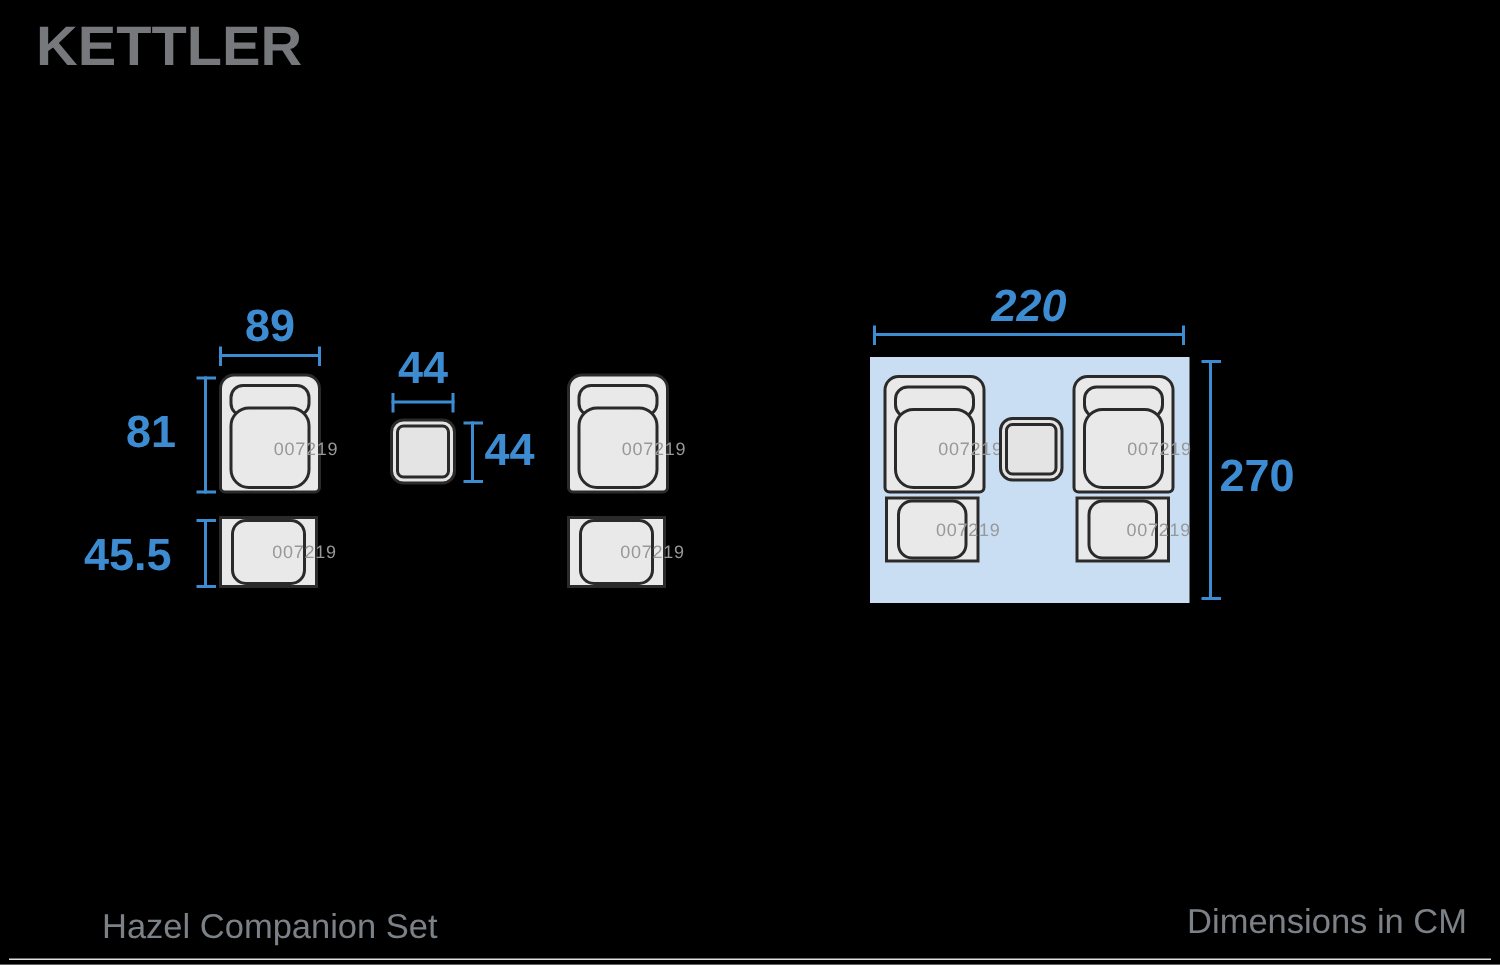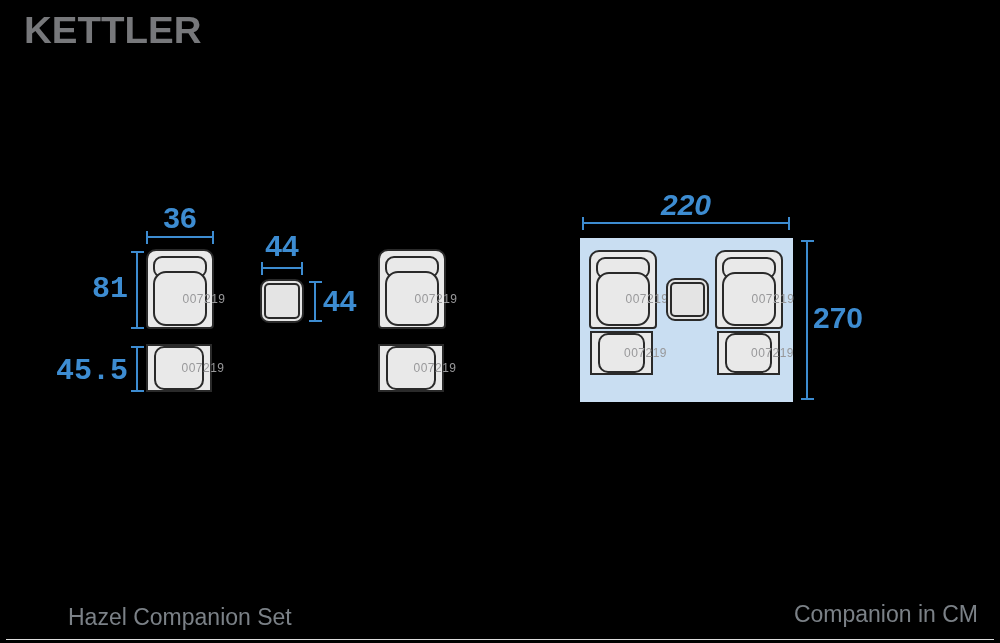--- a/index.html
+++ b/index.html
@@ -15,21 +15,21 @@
   *{margin:0;padding:0;box-sizing:border-box;}
   body{background:#ffffff;font-family:"Liberation Sans", sans-serif;}
   #canvas{position:relative;width:1000px;height:643px;background:#000000;overflow:hidden;}
 
   .logo{position:absolute;left:24px;top:10px;font-size:37px;font-weight:900;
         color:var(--logo);letter-spacing:0px;transform:scaleX(1.04);transform-origin:left;}
 
   
   .dim-label{position:absolute;color:var(--accent);font-size:30px;font-weight:700;line-height:1;}
   .t-center{text-align:center;}
-  .t-right{text-align:right;font-family:Liberation Mono, monospace;}
+  .t-right{text-align:left;}
 
   
   .dim-h{position:absolute;height:0;border-top:2px solid var(--accent);}
   .dim-h::before,.dim-h::after{content:"";position:absolute;top:-7px;width:2px;height:13px;background:var(--accent);}
   .dim-h::before{left:0;}
   .dim-h::after{right:0;}
   .dim-v{position:absolute;width:0;border-left:2px solid var(--accent);}
   .dim-v::before,.dim-v::after{content:"";position:absolute;left:-7px;width:13px;height:2px;background:var(--accent);}
   .dim-v::before{top:0;}
   .dim-v::after{bottom:0;}
@@ -58,21 +58,21 @@
   .footer-text{position:absolute;color:var(--footer);font-size:23px;line-height:1.1;margin-left:43px;}
   .hairline{position:absolute;left:6px;right:6px;bottom:3px;height:0;border-top:1px solid #dedede;}
 </style>
 </head>
 <body>
 
 <div id="canvas">
 
   <div class="logo">KETTLER</div>
 
-  <div class="dim-label t-center" style="left:146px;top:203px;width:68px;">36</div>
+  <div class="dim-label t-center" style="left:146px;top:203px;width:68px;">89</div>
   <div class="dim-h" style="left:146px;top:236px;width:68px;"></div>
 
   <div class="dim-label t-right" style="left:84px;top:274px;width:44px;">81</div>
   <div class="dim-v" style="left:136px;top:251px;height:78px;"></div>
 
   <div class="chair" style="left:146px;top:249px;">
     <div class="back"></div>
     <div class="seat">
       <span class="code">007219</span>
     </div>
@@ -137,16 +137,16 @@
   <div class="stool sm" style="left:717px;top:331px;">
     <div class="cushion">
       <span class="code">007219</span>
     </div>
   </div>
 
   <div class="dim-v" style="left:806px;top:240px;height:160px;"></div>
   <div class="dim-label" style="left:813px;top:303px;">270</div>
 
   <div class="footer-text" style="left:25px;top:605px;">Hazel Companion Set</div>
-  <div class="footer-text" style="right:22px;top:602px;">Companion in CM</div>
+  <div class="footer-text" style="right:22px;top:602px;">Dimensions in CM</div>
   <div class="hairline"></div>
 
 </div>
 
 </body></html>

